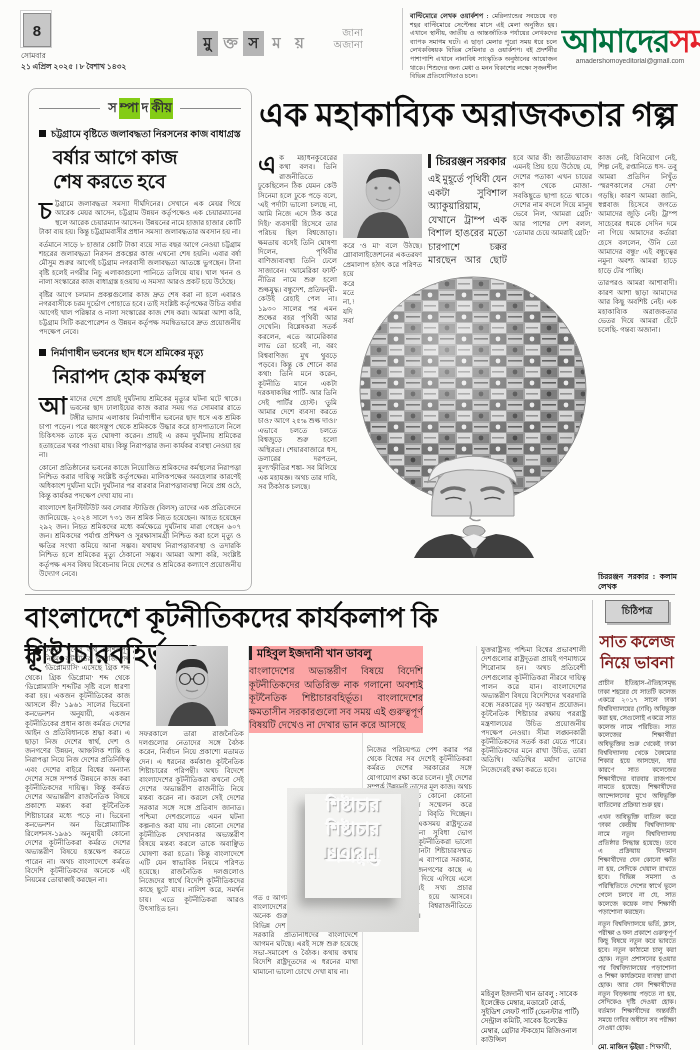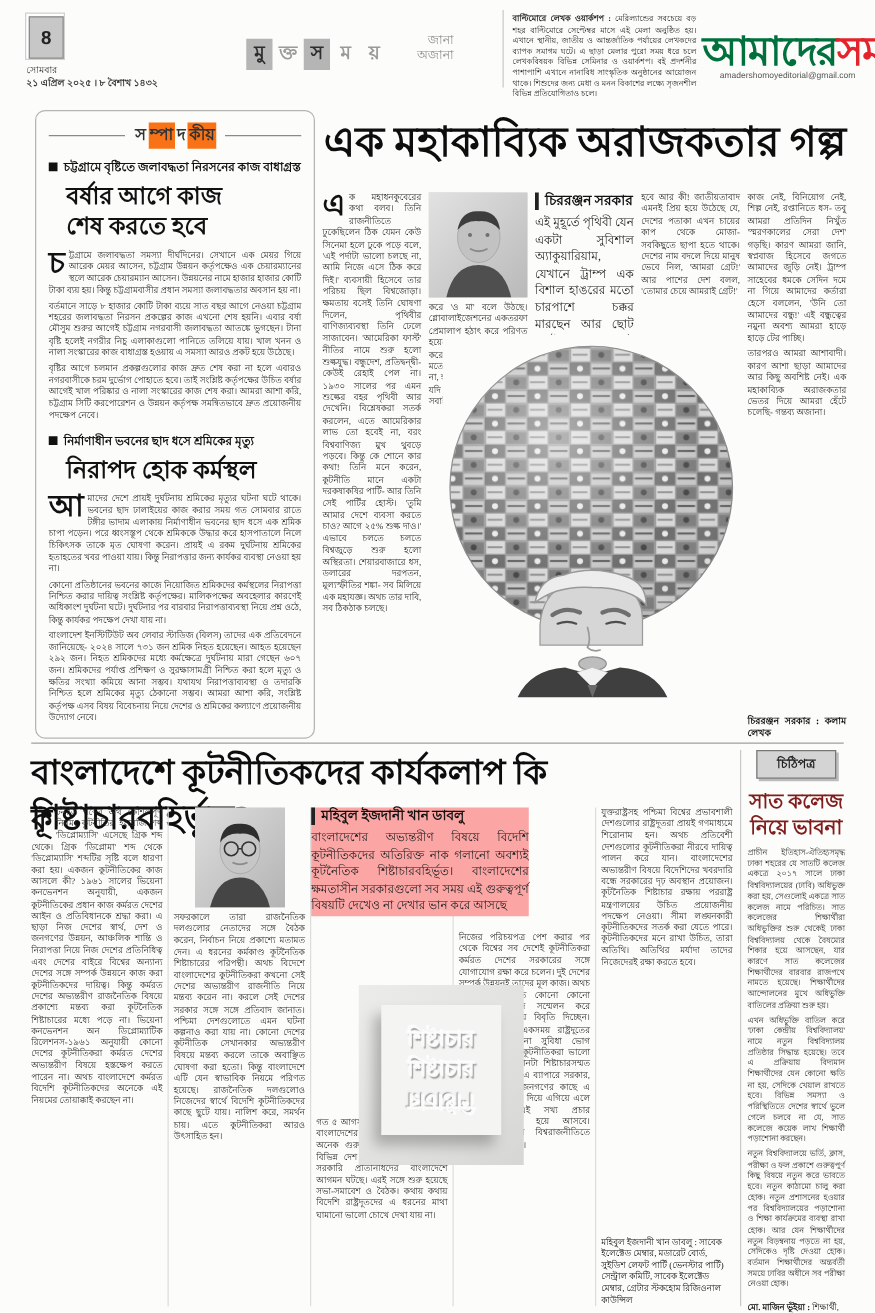--- a/index.html
+++ b/index.html
@@ -26,21 +26,21 @@
   .logo .r{color:#e4232c;}
   .logo-mail{left:562px;top:57px;width:136px;text-align:center;font-size:6.8px;color:#555;
              font-family:"Liberation Sans",sans-serif;}
   
   .edbox{left:28px;top:88px;width:224px;height:503px;border:1.5px solid #b5b5b5;border-radius:8px;
          box-sizing:border-box;padding:9px 10px;background:#fcfcfa;}
   .ed-header{display:flex;align-items:center;margin-bottom:8px;}
   .ed-header .line{flex:1;height:1.5px;background:#8a8a8a;}
   .ed-title{margin:0 7px;font-size:13px;font-weight:bold;color:#333;display:flex;gap:1px;align-items:center;}
   .ed-title .part{padding:0 1px;}
-  .ed-title .part.boxed{background:#f97316;}
+  .ed-title .part.boxed{background:#84cc16;}
   .kicker{display:flex;align-items:flex-start;font-size:9.5px;font-weight:bold;color:#111;margin-top:6px;}
   .sqbullet{width:7px;height:7px;background:#111;margin:3px 5px 0 0;flex:none;}
   .ed-head{font-size:19px;font-weight:bold;line-height:24px;margin:4px 0 6px 14px;color:#111;}
   .ed-body{font-size:7px;line-height:9.4px;text-align:justify;color:#2c2c2c;}
   .ed-body p{margin:0 0 3px 0;}
   .dropcap{float:left;font-size:24px;line-height:22px;font-weight:bold;margin:0 3px 0 0;color:#111;}
   
   .main-art{left:258px;top:92px;width:420px;height:499px;}
   .main-head{position:absolute;left:0;top:2px;width:100%;text-align:center;font-size:33px;
              font-weight:bold;line-height:42px;color:#0d0d0d;}
@@ -61,23 +61,23 @@
   .bot-cols{position:absolute;left:0;top:46px;right:0;bottom:0;display:flex;}
   .bcol{flex:1;font-size:7px;line-height:9.2px;text-align:justify;color:#2c2c2c;padding:0 4px;display:flex;flex-direction:column;}
   .bcol + .bcol{border-left:1px solid #ddd;}
   .bcol p{margin:0 0 3px 0;}
   .photo2{width:72px;height:80px;margin:0 auto 4px auto;background:#d7d7d7;}
   .intro-block{left:224px;top:46px;width:174px;background:#fca5a5;z-index:2;}
   .spacer-intro{height:100px;flex:none;}
   .spacer-card{height:148px;flex:none;}
   .card-img{left:262px;top:188px;width:132px;height:144px;z-index:3;
             background:linear-gradient(135deg,#ececea 0%,#e0e0de 60%,#d6d6d4 100%);}
-  .card-inner{position:absolute;left:18px;top:16px;width:96px;height:104px;background:#f4f4f2;
+  .card-inner{position:absolute;left:18px;top:6px;width:96px;height:104px;background:#f4f4f2;
               box-shadow:-6px 8px 10px rgba(0,0,0,0.25);display:flex;flex-direction:column;
-              align-items:center;justify-content:center;}
+              align-items:center;}
   .card-word{font-size:17px;font-weight:bold;color:#fbfbfb;line-height:24px;
              text-shadow:-1px -1px 1px #ffffff,1px 1px 1px #9a9a9a;}
   .card-word.flip{transform:rotate(180deg);}
   .bot-sig{font-size:7px;font-weight:normal;margin-top:auto;color:#111;text-align:left;line-height:9.2px;}
   
   .letters{left:598px;top:600px;width:78px;height:445px;display:flex;flex-direction:column;}
   .let-tab{width:62px;margin:0 auto;background:#d4d4d4;border:1px solid #777;box-shadow:2px 2px 0 #bbb;
            font-size:10px;font-weight:bold;text-align:center;padding:2px 0;color:#222;}
   .let-head{font-size:16px;font-weight:bold;text-align:center;line-height:21px;margin-top:8px;color:#7f1d1d;}
   .let-body{font-size:6.4px;line-height:8.7px;text-align:justify;color:#2c2c2c;margin-top:6px;}

